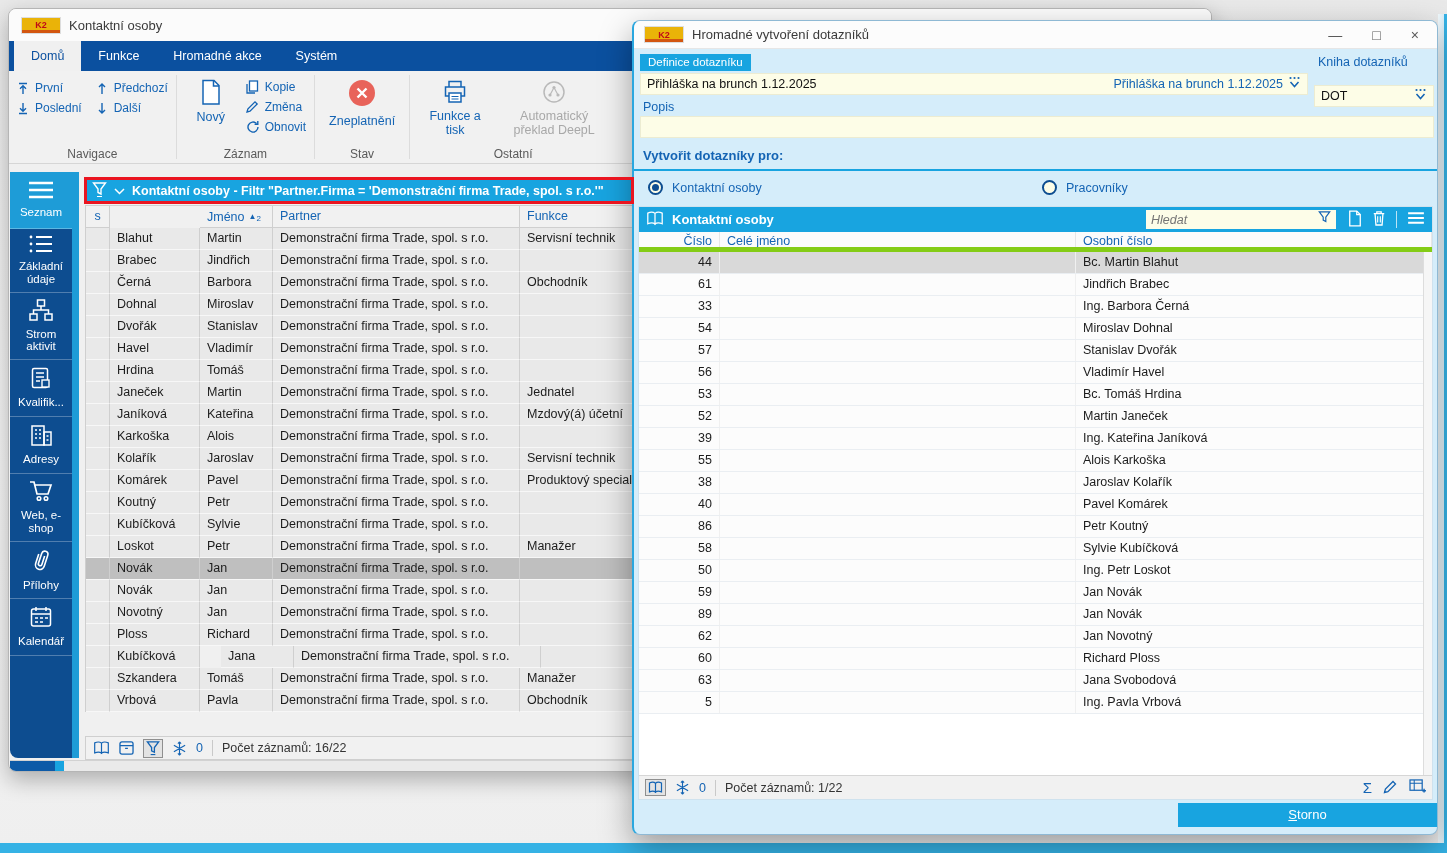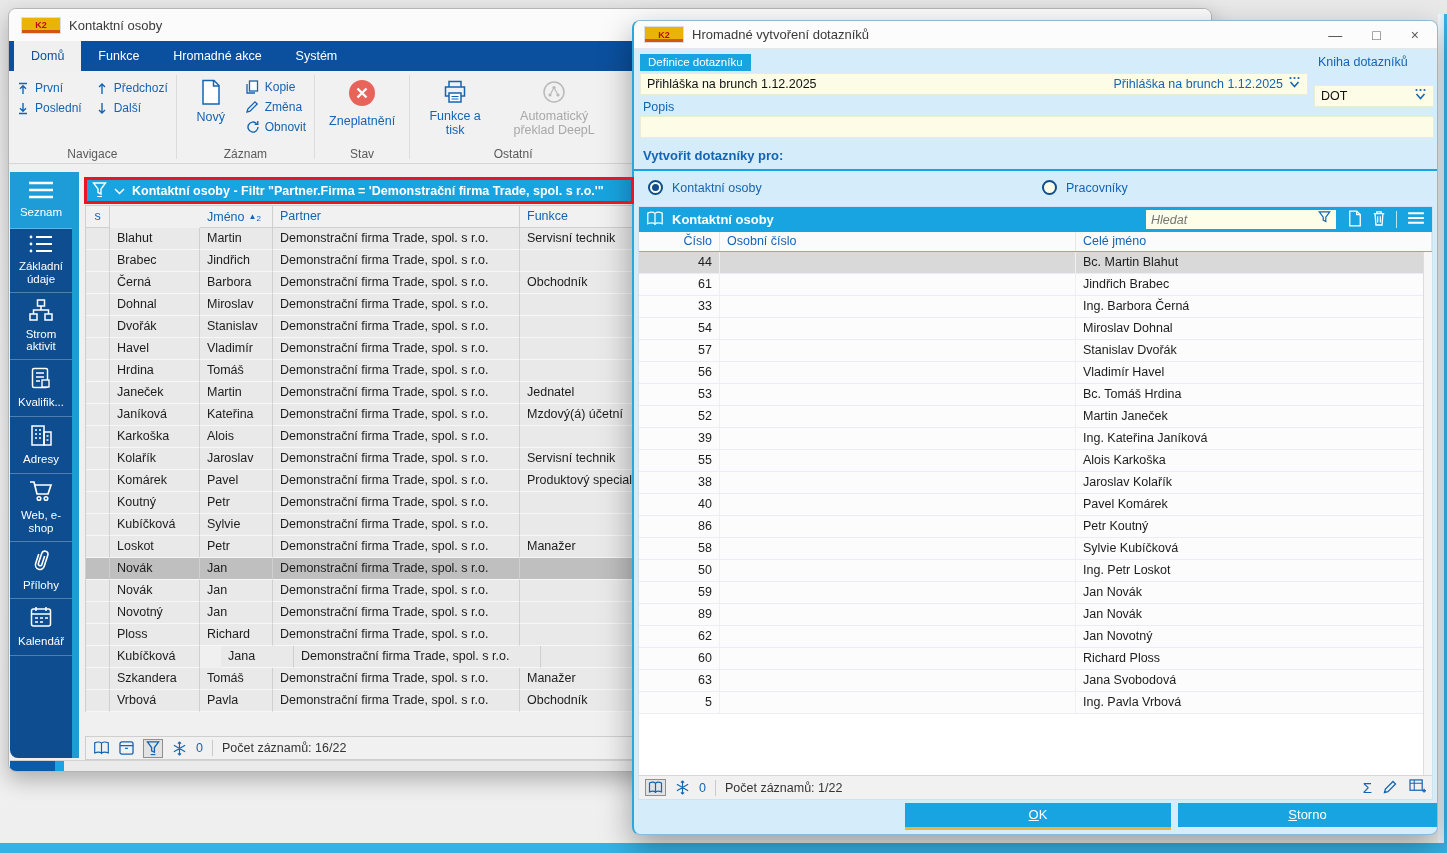--- a/index.html
+++ b/index.html
@@ -97,21 +97,21 @@
   .list-panel { position:absolute; left:4px; right:4px; top:157px; bottom:34px; background:#fff;
     display:flex; flex-direction:column; border:1px solid #cfe2ee; }
   .lp-header { height:25px; background:#18a4e0; color:#fff; font-weight:bold; font-size:13px;
     display:flex; align-items:center; gap:8px; padding:0 7px; flex:0 0 auto; }
   .search { margin-left:auto; width:190px; height:19px; background:#fdfde8; display:flex;
     align-items:center; gap:4px; padding:0 5px; }
   .search input { flex:1; min-width:0; border:none; background:transparent; font-style:italic;
     color:#5f87a6; font-size:12.5px; font-family:inherit; }
   .hicons { display:flex; align-items:center; gap:10px; padding-left:4px; }
   .wdiv { width:1px; height:17px; background:rgba(255,255,255,.7); }
-  .lp-colhead { height:20px; display:flex; background:#fbfbfb; border-bottom:1px solid #84cc16;
+  .lp-colhead { height:20px; display:flex; background:#fbfbfb; border-bottom:5px solid #84cc16;
     color:#1464b4; line-height:19px; flex:0 0 auto; }
   .lp-colhead .c { border-right:1px solid #e6e6e6; padding:0 7px; white-space:nowrap; overflow:hidden; }
   .dlg-row { display:flex; height:22px; line-height:21px; background:#fcfcfc; border-bottom:1px solid #eaeef2; color:#1c1c1c; }
   .dlg-row.selected { background:#d9d9d9; }
   .dlg-row .c { border-right:1px solid #f0f0f0; padding:0 7px; white-space:nowrap; overflow:hidden; }
   .c-num { width:81px; text-align:right; }
   .c-pers { width:356px; }
   .c-name { flex:1; }
   .lp-filler { flex:1; background:#fff; }
   .lp-scroll { position:absolute; right:0; top:45px; bottom:24px; width:9px; background:#f6f6f6; border-left:1px solid #ddd; }
@@ -640,22 +640,22 @@
               </svg></span>
           <span class="wdiv"></span>
           <span><svg width="18" height="14" viewBox="0 0 20 16">
                 <path d="M1 2.5h18M1 8h18M1 13.5h18" stroke="#fff" stroke-width="2.2"></path>
               </svg></span>
         </span>
       </div>
 
       <div class="lp-colhead" id="dlgHead">
           <div class="c c-num">Číslo</div>
+          <div class="c c-name">Celé jméno</div>
           <div class="c c-pers">Osobní číslo</div>
-          <div class="c c-name">Celé jméno</div>
         </div>
       <div class="lp-body" id="dlgBody">
           <div class="dlg-row selected">
             <div class="c c-num">44</div>
             <div class="c c-pers"></div>
             <div class="c c-name">Bc. Martin Blahut</div>
           </div>
           <div class="dlg-row">
             <div class="c c-num">61</div>
             <div class="c c-pers"></div>
@@ -781,18 +781,17 @@
               </svg></span>
           <span><svg width="17" height="15" viewBox="0 0 18 16">
                 <rect x="1" y="1" width="13" height="11" fill="none" stroke="#1464b4" stroke-width="1.3"></rect>
                 <path d="M1 4.5h13M5.5 1v11" stroke="#1464b4" stroke-width="1.1"></path>
                 <path d="M14 12.5h4M16 10.5v4" stroke="#1464b4" stroke-width="1.5"></path>
               </svg></span>
         </span>
       </div>
     </div>
 
-    <div class="dlg-btn btn-ok">OK</div>
     <div class="dlg-btn btn-storno">Storno</div>
   </div>
 </section>
 
 <div class="annotation"></div>
 
 </body></html>

